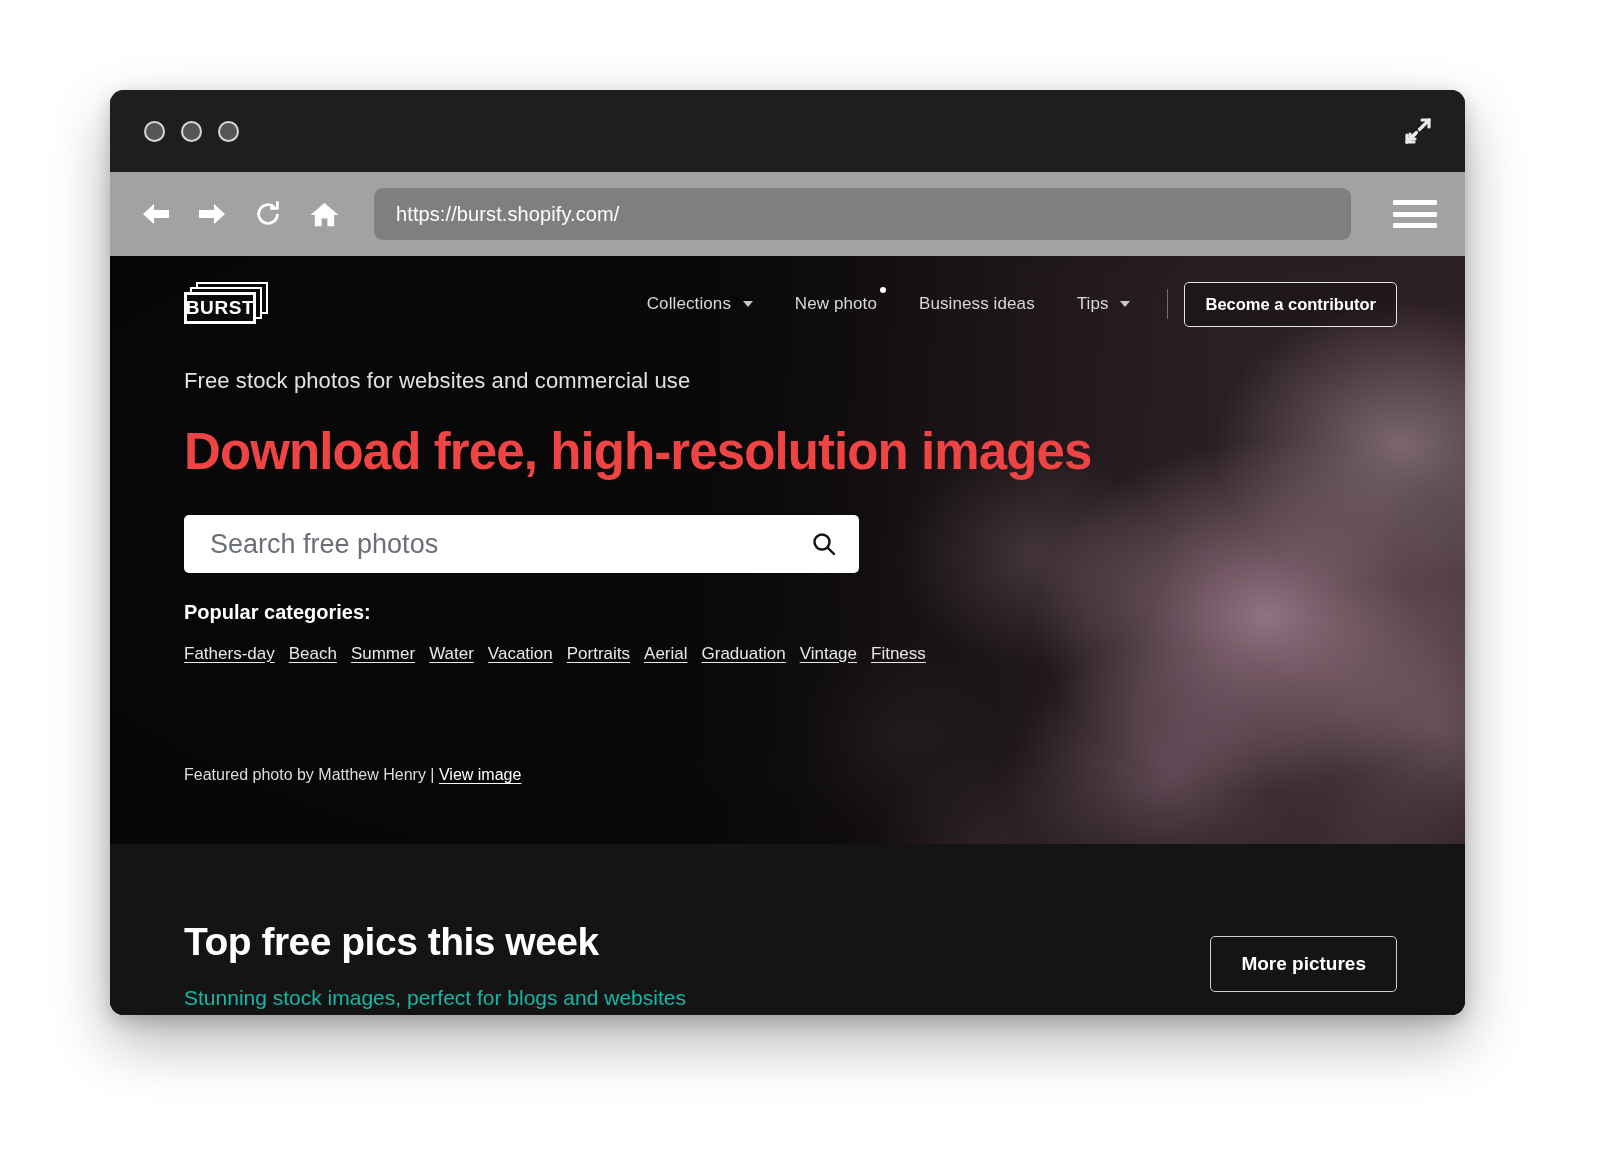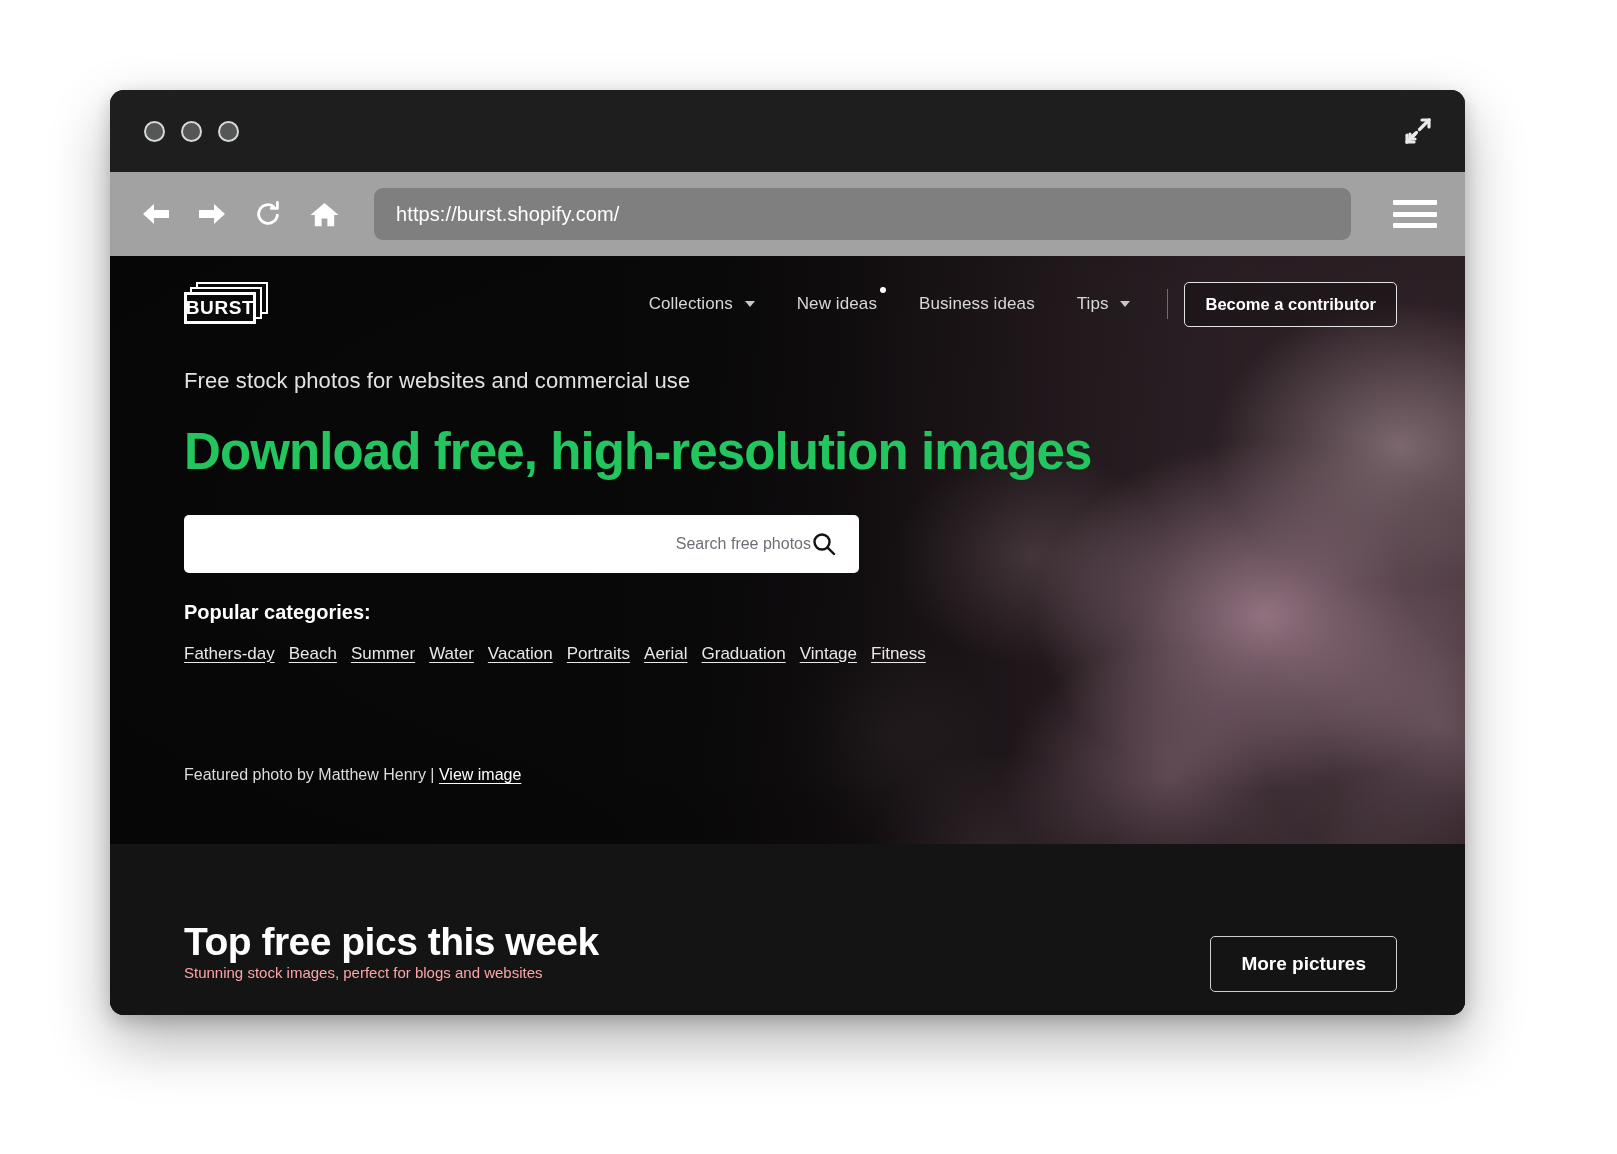--- a/index.html
+++ b/index.html
@@ -207,45 +207,44 @@
     z-index: 3;
     padding-left: 74px;
     padding-top: 38px;
   }
   .eyebrow {
     color: #e2e2e2;
     font-size: 22px;
     letter-spacing: 0.1px;
   }
   .headline {
-    color: #22c55e;
+    color: #ef4444;
     font-size: 51px;
     font-weight: 700;
     letter-spacing: -0.9px;
     margin-top: 28px;
   }
   .search-wrap {
     margin-top: 34px;
     width: 675px;
     height: 58px;
     background: #ffffff;
     border-radius: 5px;
     display: flex;
     align-items: center;
     padding: 0 22px 0 26px;
   }
   .search-input {
     flex: 1 1 auto;
     border: none;
     outline: none;
-    font-size: 16px;
+    font-size: 27px;
     color: #be185d;
     font-family: "Liberation Sans", sans-serif;
     background: transparent;
-    text-align: right;
   }
   .search-input::placeholder { color: #6b6f76; }
   .search-icon { color: #111111; display: flex; }
 
   .cat-label {
     color: #ffffff;
     font-size: 20px;
     font-weight: 700;
     margin-top: 28px;
   }
@@ -280,22 +279,23 @@
     position: relative;
     height: 171px;
   }
   .lower-title {
     color: #ffffff;
     font-size: 39px;
     font-weight: 700;
     letter-spacing: -0.5px;
   }
   .lower-sub {
-    color: #fca5a5;
-    font-size: 15px;
+    color: #14b8a6;
+    font-size: 21px;
+    margin-top: 22px;
   }
   .more-btn {
     position: absolute;
     right: 68px;
     top: 92px;
     border: 1.5px solid #cfcfcf;
     border-radius: 5px;
     color: #ffffff;
     font-size: 19px;
     font-weight: 700;
@@ -373,21 +373,21 @@
             <span class="word">BURST</span>
           </div>
         </div>
 
         <div class="nav-links">
           <div class="nav-link">
             <span>Collections</span>
             <span class="caret"></span>
           </div>
           <div class="nav-link">
-            <span>New ideas</span>
+            <span>New photo</span>
             <span class="new-dot"></span>
           </div>
           <div class="nav-link">
             <span>Business ideas</span>
           </div>
           <div class="nav-link">
             <span>Tips</span>
             <span class="caret"></span>
           </div>
           <div class="nav-divider"></div>

